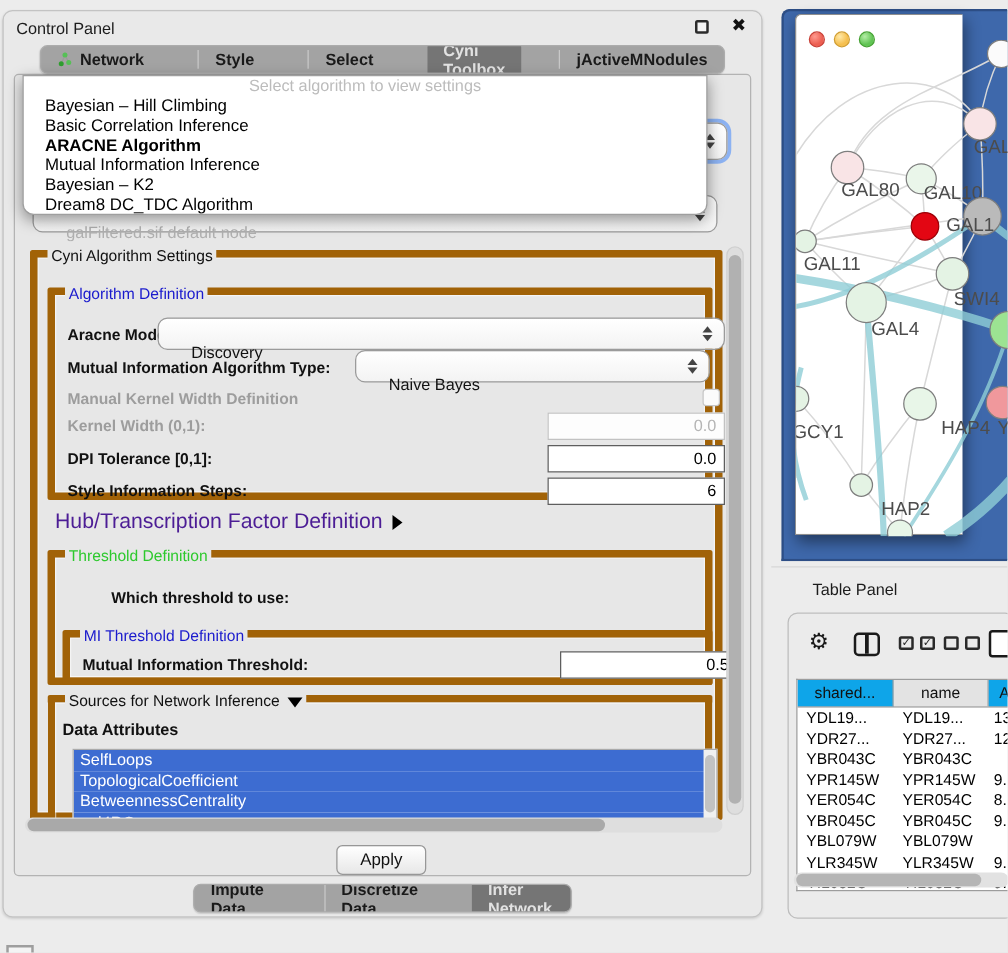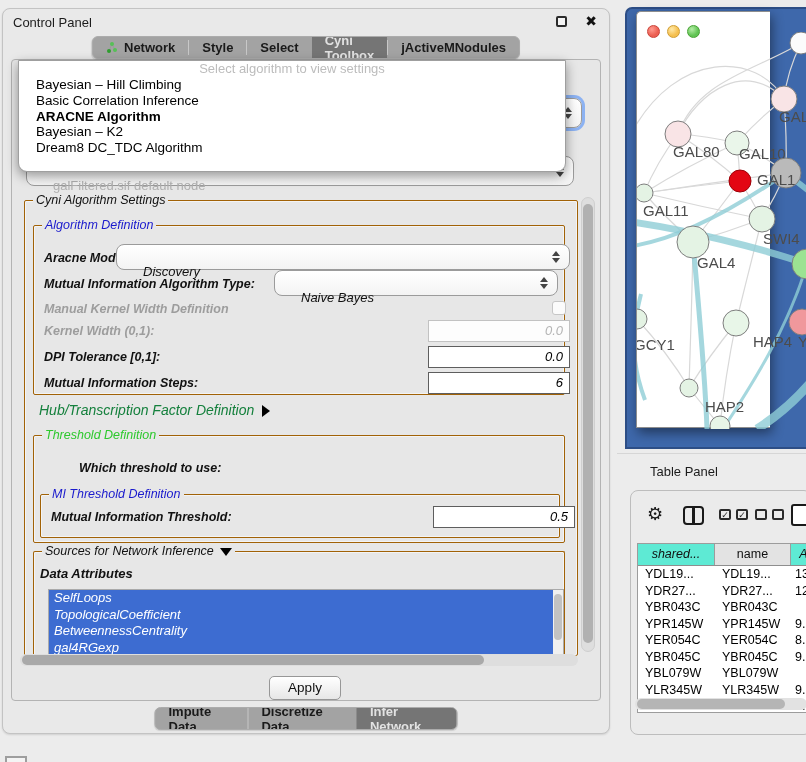--- a/index.html
+++ b/index.html
@@ -19,21 +19,21 @@
                 color:#111; font-family:"DejaVu Sans", sans-serif; }
   .close-icon::before { content:"\2716"; }
 
   .tabbar { position:absolute; display:inline-flex; align-items:center; height:23px;
             background:#a3a3a3; border:1px solid #acacac; border-radius:6px; overflow:hidden;
             box-shadow:0 1px 1px rgba(0,0,0,.12); z-index:3; }
   .tabbar.top { top:27px; left:50%; transform:translateX(-50%); }
   .tabbar.bottom { top:698px; left:50%; transform:translateX(-50%); }
   .tab { display:flex; align-items:center; gap:5px; padding:0 13px; font-size:13px;
          font-weight:bold; color:#1a1a1a; cursor:default; }
-  .tab + .tab { border-left:1px solid #c8c8c8; }
+  .tab + .tab { border-left:1px solid #c8c8c8;margin-left:30px; }
   .tab.selected { background:#757575; color:#e2e2e2; border-radius:5px; border-left:none; }
   .tab .net-icon { display:inline-flex; }
 
   .cp-page { position:absolute; left:8px; top:50px; width:590px; height:642px;
              background:#e7e7e7; border:1px solid #b3b3b3; border-radius:4px; }
 
   
   .combo { position:absolute; background:linear-gradient(#ffffff,#f3f3f3);
            border:1px solid #9b9b9b; border-radius:8px; height:28px;
            display:flex; align-items:center; }
@@ -52,22 +52,22 @@
   .popup { position:absolute; left:6px; top:0; width:548px; height:112px; z-index:40;
            background:#fff; border:1px solid #9f9f9f; border-radius:0 0 9px 9px;
            box-shadow:0 4px 12px rgba(0,0,0,.4); overflow:hidden; }
   .popup-ph { height:16px; line-height:16px; text-align:center; color:#bcbcbc; font-size:13px; }
   .popup-item { height:15.8px; line-height:15.8px; padding-left:17px; font-size:13.5px; color:#000; }
   .popup-item.bold { font-weight:bold; }
 
   
   .settings { position:absolute; left:6px; top:134px; width:578px; height:474px; overflow:hidden;
               background:#e7e7e7; }
-  .grp { position:absolute; border:1px solid #a16207; border-radius:2px;
-         box-shadow:inset 0 0 0 1px rgba(255,255,255,.55);font-style:italic; }
+  .grp { position:absolute; border:6px solid #a16207; border-radius:2px;
+         box-shadow:inset 0 0 0 1px rgba(255,255,255,.55); }
   .grp-label { position:absolute; top:-8px; left:8px; background:#e7e7e7; padding:0 3px;
                font-size:12.5px; color:#111; white-space:nowrap; }
   .grp-label.blue { color:#1a1acd; }
   .grp-label.green { color:#2dc92d; }
 
   .lbl { position:absolute; font-size:12.5px; font-weight:bold; color:#111; white-space:nowrap; }
   .lbl.dim { color:#9d9d9d; }
   .field { position:absolute; background:#fff; border:1px solid #5e5e5e; font-size:13px;
            text-align:right; padding-right:6px; line-height:20px; color:#000; }
   .field.dim { border:1px solid #c2c2c2; background:#fdfdfd; color:#b5b5b5; }
@@ -137,21 +137,21 @@
   .file-i { position:absolute; left:160px; top:3px; width:26px; height:22px;
             border:2.5px solid #1a1a1a; border-radius:3px; background:#fff; }
   .file-i::before { content:""; position:absolute; right:-2px; top:-2px; width:8px; height:8px;
                     background:#ebebeb; border-left:2.5px solid #1a1a1a; border-bottom:2.5px solid #1a1a1a; }
 
   .tp-table { position:absolute; left:6px; top:52px; width:176px; height:170px;
               background:#fff; border:1px solid #9c9c9c; border-right:none; overflow:hidden; }
   .t-hrow { display:flex; height:22px; border-bottom:1px solid #8e8e8e; }
   .t-hcell { font-size:12.5px; line-height:21px; text-align:center; color:#111;
              border-right:1px solid #9c9c9c; overflow:hidden; white-space:nowrap; }
-  .t-hcell.blue { background:#5eead4;font-style:italic; }
+  .t-hcell.blue { background:#0ea5e9; }
   .t-hcell.gray { background:#e3e3e3; }
   .t-row { display:flex; height:16.5px; }
   .t-cell { font-size:12.5px; line-height:16.5px; padding-left:7px; color:#000;
             overflow:hidden; white-space:nowrap; }
   .tc1 { width:77px; } .tc2 { width:76px; } .tc3 { flex:1; padding-left:4px; }
   .tp-hscroll { position:absolute; left:4px; top:207px; width:172px; height:12px;
                 background:#e2e2e2; border-radius:6px; }
   .tp-hscroll .thumb { position:absolute; left:2px; top:1px; bottom:1px; width:148px;
                        background:#b5b5b5; border-radius:6px; }
 
@@ -211,20 +211,21 @@
           <i class="dn"></i>
         </span>
     </div>
 
     <div class="popup">
       <div class="popup-ph">Select algorithm to view settings</div>
       <div>
           <div class="popup-item">Bayesian – Hill Climbing</div>
           <div class="popup-item">Basic Correlation Inference</div>
           <div class="popup-item bold">ARACNE Algorithm</div>
+          <div class="popup-item">Mutual Information Inference</div>
           <div class="popup-item">Bayesian – K2</div>
           <div class="popup-item">Dream8 DC_TDC Algorithm</div>
         </div>
     </div>
 
     <div class="settings">
 
       <div class="grp" style="left:6px; top:6px; width:554px; height:456px;">
         <span class="grp-label">Cyni Algorithm Settings</span>
 
@@ -251,25 +252,25 @@
 
           <span class="lbl dim" style="left:10px; top:76px;">Manual Kernel Width Definition</span>
           <span class="checkbox" style="left:518px; top:75px;"></span>
 
           <span class="lbl dim" style="left:10px; top:98px;">Kernel Width (0,1):</span>
           <span class="field dim" style="left:394px; top:94px; width:142px; height:22px;">0.0</span>
 
           <span class="lbl" style="left:10px; top:124px;">DPI Tolerance [0,1]:</span>
           <span class="field" style="left:394px; top:120px; width:142px; height:22px;">0.0</span>
 
-          <span class="lbl" style="left:10px; top:150px;">Mutual Information Steps:</span>
+          <span class="lbl" style="left:10px; top:150px;">Style Information Steps:</span>
           <span class="field" style="left:394px; top:146px; width:142px; height:22px;">6</span>
         </div>
 
-        <div style="position:absolute; left:14px; top:201px; font-size:14px; color:#15803d;">
+        <div style="position:absolute; left:14px; top:201px; font-size:17px; color:#4c1d95;">
           <span>Hub/Transcription Factor Definition</span><span class="tri-right"></span>
         </div>
 
         <div class="grp" style="left:8px; top:234px; width:532px; height:108px;">
           <span class="grp-label green">Threshold Definition</span>
 
           <span class="lbl" style="left:45px; top:25px;">Which threshold to use:</span>
 
           <div class="grp" style="left:6px; top:58px; width:520px; height:44px;">
             <span class="grp-label blue">MI Threshold Definition</span>

